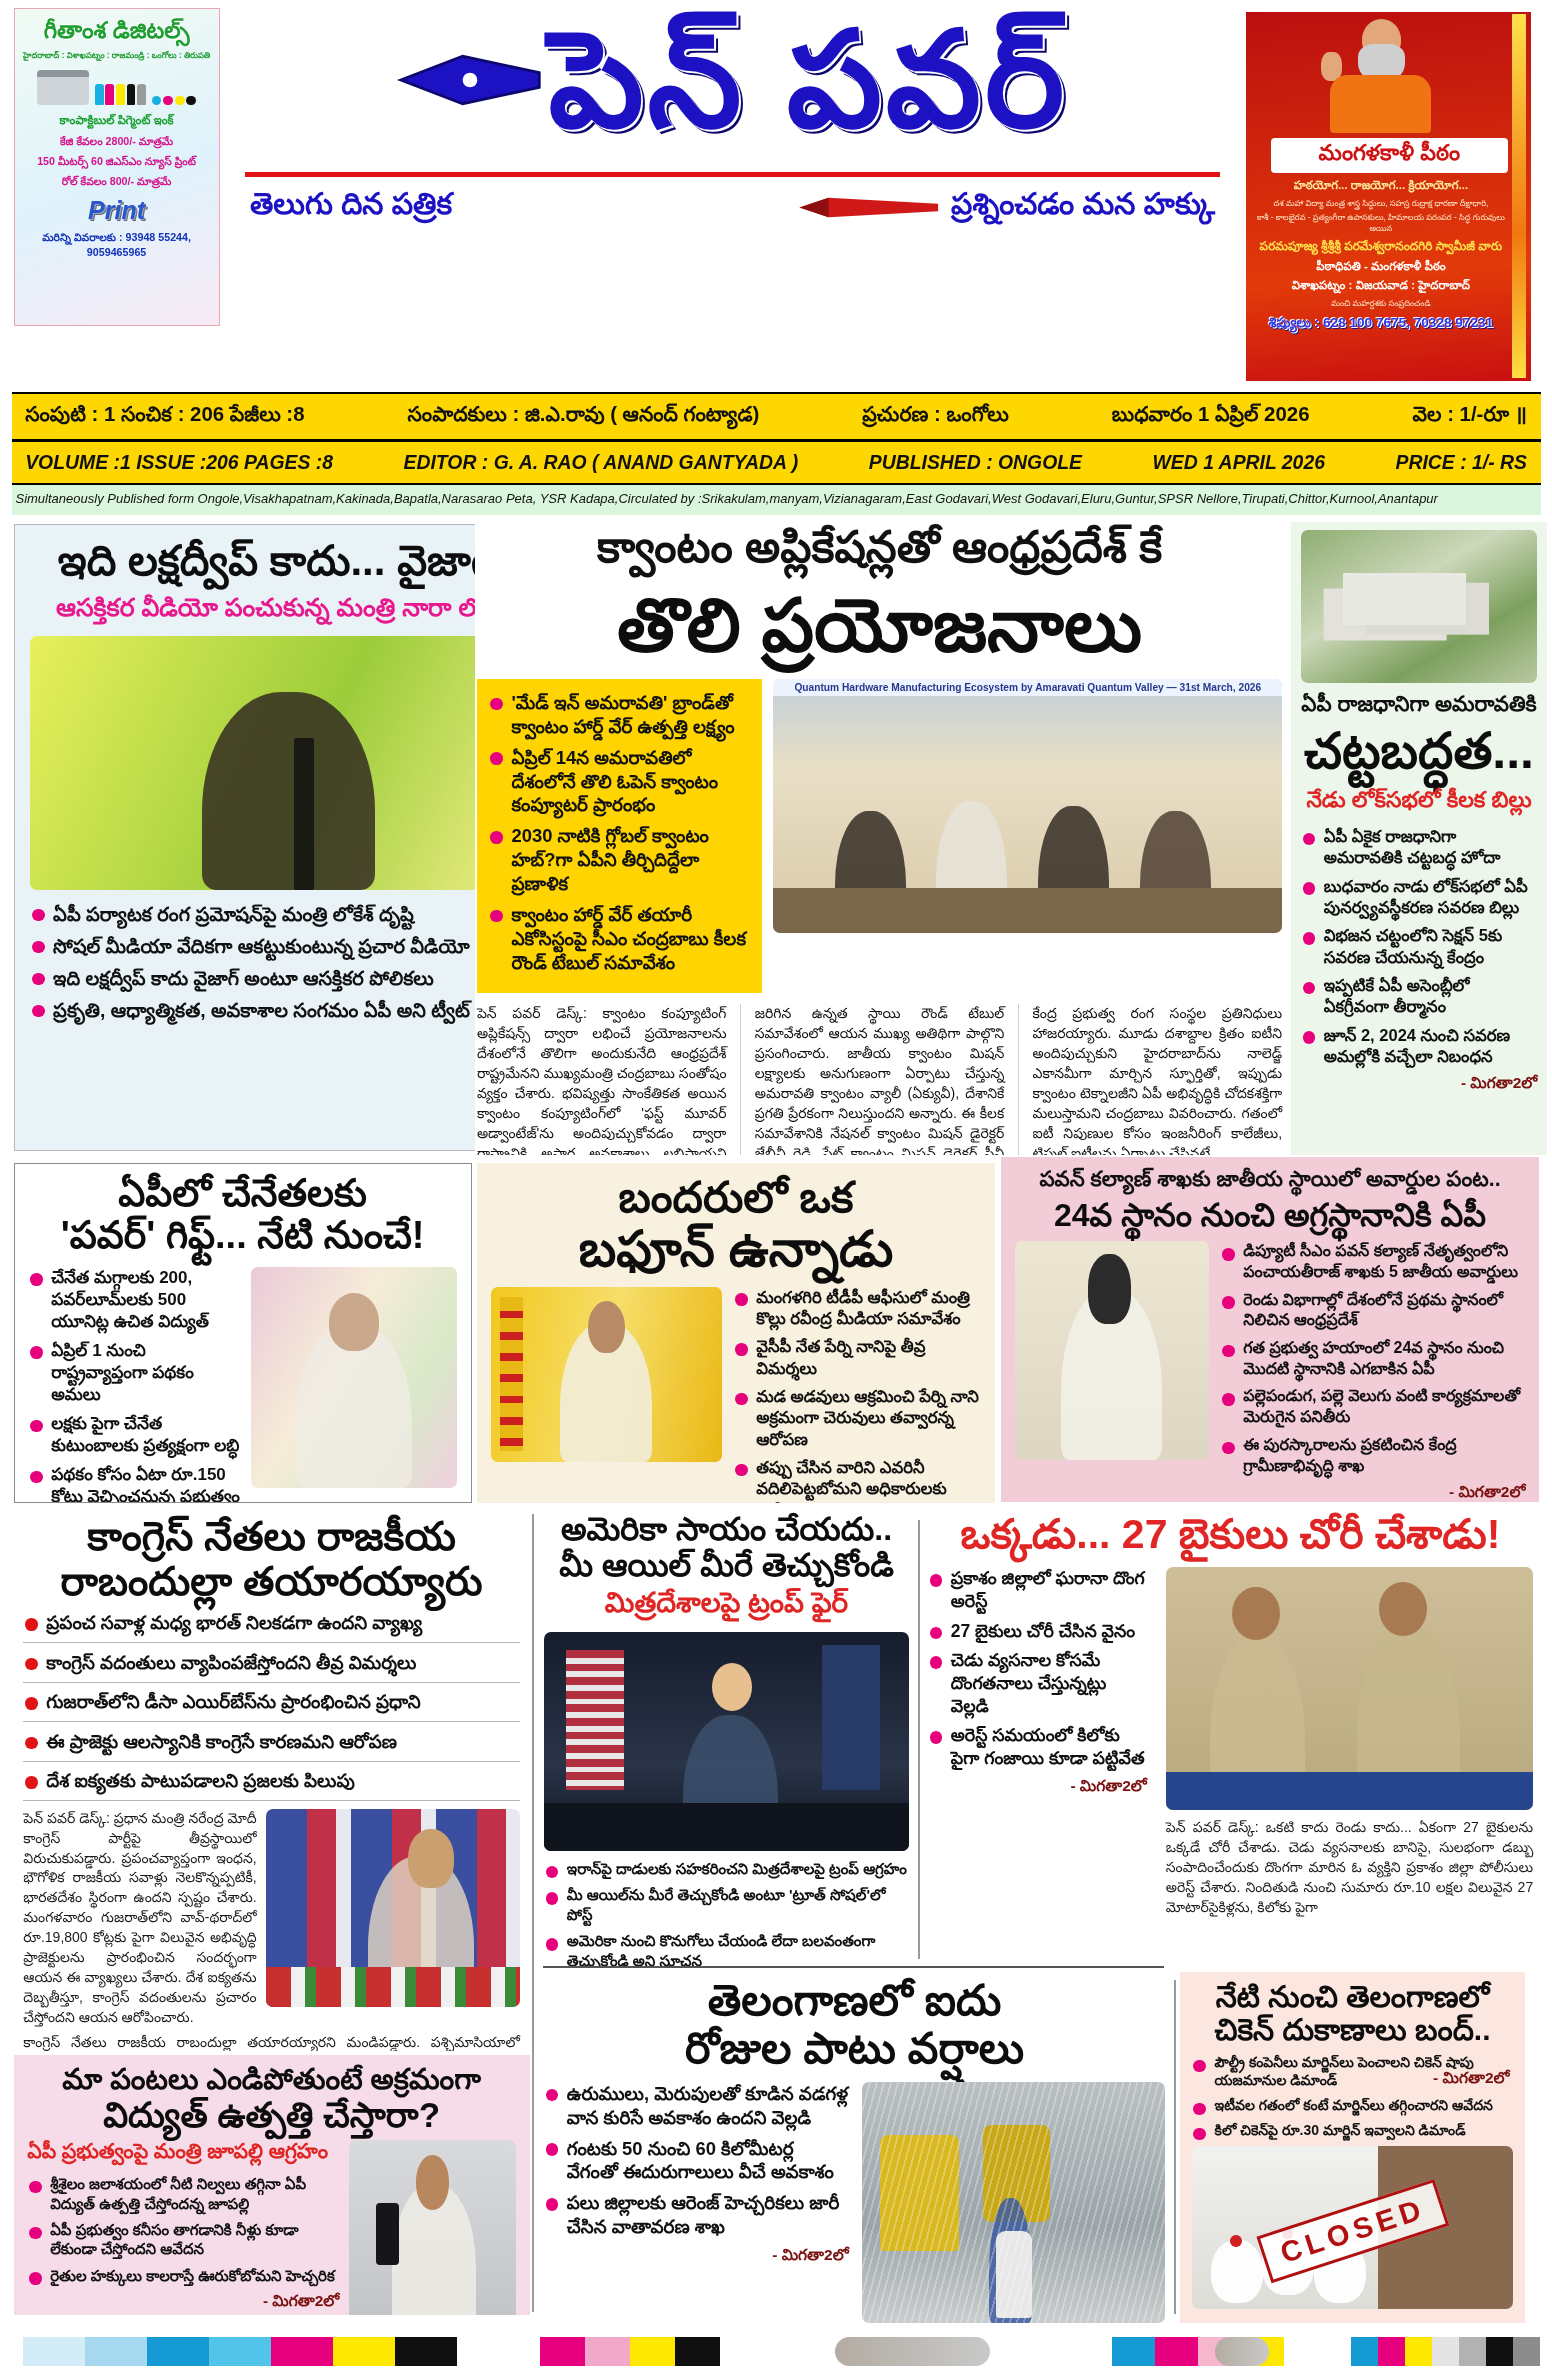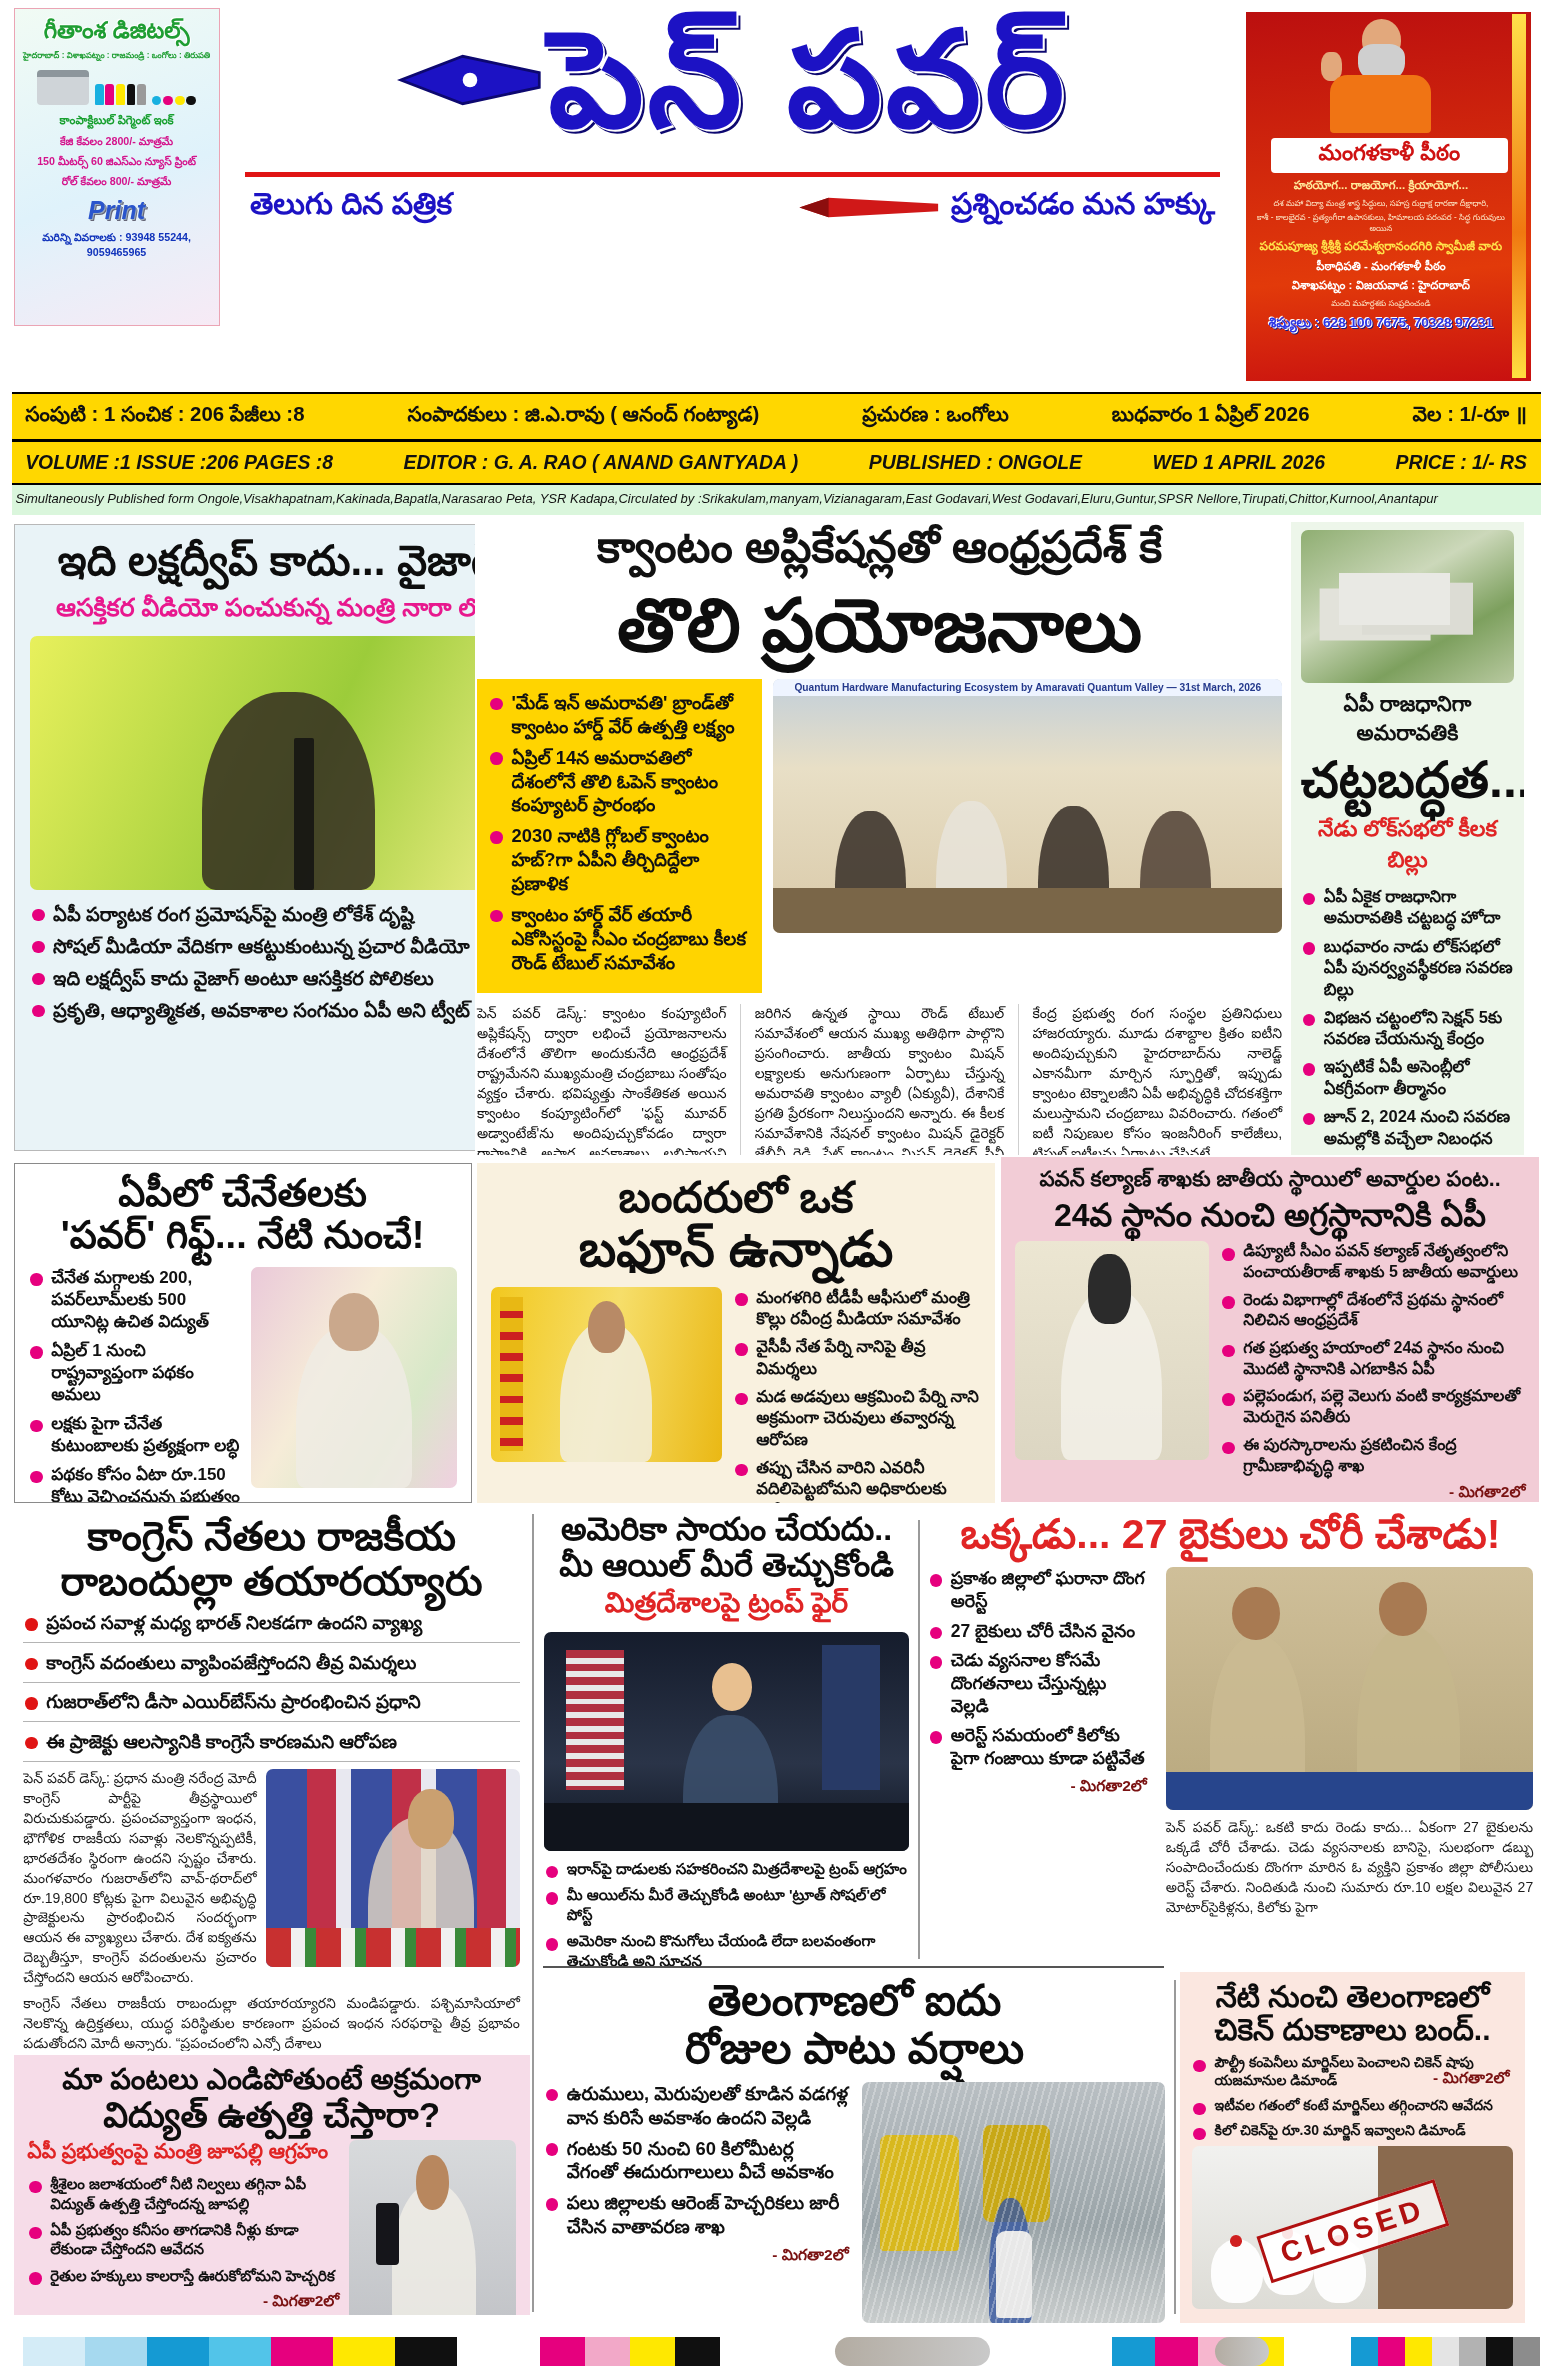--- a/index.html
+++ b/index.html
@@ -112,21 +112,21 @@
   #a-quantum .hl { font-size:74px; margin-top:1.9px; }
   .q-mid { display:flex; gap:11.6px; margin-top:11.6px; }
   .q-bullets { width:285px; flex:none; background:#ffd400; padding:11.6px 11.6px; }
   .q-bullets ul { font-size:18.4px; }
   .q-bullets li::before { background:#e6007e; }
   #a-quantum .photo { flex:1; height:254px; }
   .q-cols { display:flex; gap:13.6px; margin-top:11.6px; }
   .q-cols .col { flex:1; font-size:14px; line-height:1.42; text-align:justify; }
   .q-cols .col + .col { border-left:1px solid #cfcfcf; padding-left:13.6px; }
 
-  #a-amaravati { left:1291px; top:522px; width:233px; height:633px; background:#edf6ea; padding:7.8px 9.7px; }
+  #a-amaravati { left:1291px; top:522px; width:256px; height:633px; background:#edf6ea; padding:7.8px 9.7px; }
   #a-amaravati .photo { height:153px; }
   #a-amaravati .kicker { font-size:21.3px; font-weight:900; text-align:center; margin-top:9.7px; }
   #a-amaravati .hl { font-size:50px; margin-top:1.9px; }
   #a-amaravati .sub-red { font-size:22px; margin:7.8px 0; }
   #a-amaravati ul { font-size:16.5px; }
 
   #a-handloom { left:13.6px; top:1163px; width:458px; height:340px; background:#fff; border:1.9px solid #8a8a8a; padding:7.8px 13.6px; }
   #a-handloom .hl { font-size:38px; }
   .hand-mid { display:flex; gap:9.7px; margin-top:9.7px; }
   .hand-mid .lcol { flex:1; }
@@ -419,20 +419,21 @@
 </div>
 
 <div id="a-modi" class="box">
   <div class="hl">కాంగ్రెస్ నేతలు రాజకీయ</div>
   <div class="hl">రాబందుల్లా తయారయ్యారు</div>
   <ul class="bullets red sep">
     <li>ప్రపంచ సవాళ్ల మధ్య భారత్ నిలకడగా ఉందని వ్యాఖ్య</li>
     <li>కాంగ్రెస్ వదంతులు వ్యాపింపజేస్తోందని తీవ్ర విమర్శలు</li>
     <li>గుజరాత్‌లోని డీసా ఎయిర్‌బేస్‌ను ప్రారంభించిన ప్రధాని</li>
     <li>ఈ ప్రాజెక్టు ఆలస్యానికి కాంగ్రెసే కారణమని ఆరోపణ</li>
+    <li>దేశ ఐక్యతకు పాటుపడాలని ప్రజలకు పిలుపు</li>
   </ul>
   <div class="modi-mid">
     <div class="body-txt">పెన్ పవర్ డెస్క్: ప్రధాన మంత్రి నరేంద్ర మోదీ కాంగ్రెస్ పార్టీపై తీవ్రస్థాయిలో విరుచుకుపడ్డారు. ప్రపంచవ్యాప్తంగా ఇంధన, భౌగోళిక రాజకీయ సవాళ్లు నెలకొన్నప్పటికీ, భారతదేశం స్థిరంగా ఉందని స్పష్టం చేశారు. మంగళవారం గుజరాత్‌లోని వావ్-థరాద్‌లో రూ.19,800 కోట్లకు పైగా విలువైన అభివృద్ధి ప్రాజెక్టులను ప్రారంభించిన సందర్భంగా ఆయన ఈ వ్యాఖ్యలు చేశారు. దేశ ఐక్యతను దెబ్బతీస్తూ, కాంగ్రెస్ వదంతులను ప్రచారం చేస్తోందని ఆయన ఆరోపించారు.</div>
     <div class="photo ph-modi">
       <div class="sil" style="left:40%;width:42%;height:76%;background:#e0d4c2;"></div>
       <div style="position:absolute;left:56%;top:10%;width:18%;height:30%;background:#caa070;border-radius:48% 48% 42% 42%;"></div>
       <div style="position:absolute;bottom:0;left:0;right:0;height:20%;background:repeating-linear-gradient(90deg,#c83030 0 25px,#f0f0f0 25px 39px,#3a8a3a 39px 50px);"></div>
     </div>
   </div>
   <div class="body-txt tail">కాంగ్రెస్ నేతలు రాజకీయ రాబందుల్లా తయారయ్యారని మండిపడ్డారు. పశ్చిమాసియాలో నెలకొన్న ఉద్రిక్తతలు, యుద్ధ పరిస్థితుల కారణంగా ప్రపంచ ఇంధన సరఫరాపై తీవ్ర ప్రభావం పడుతోందని మోదీ అన్నారు. “ప్రపంచంలోని ఎన్నో దేశాలు</div>

